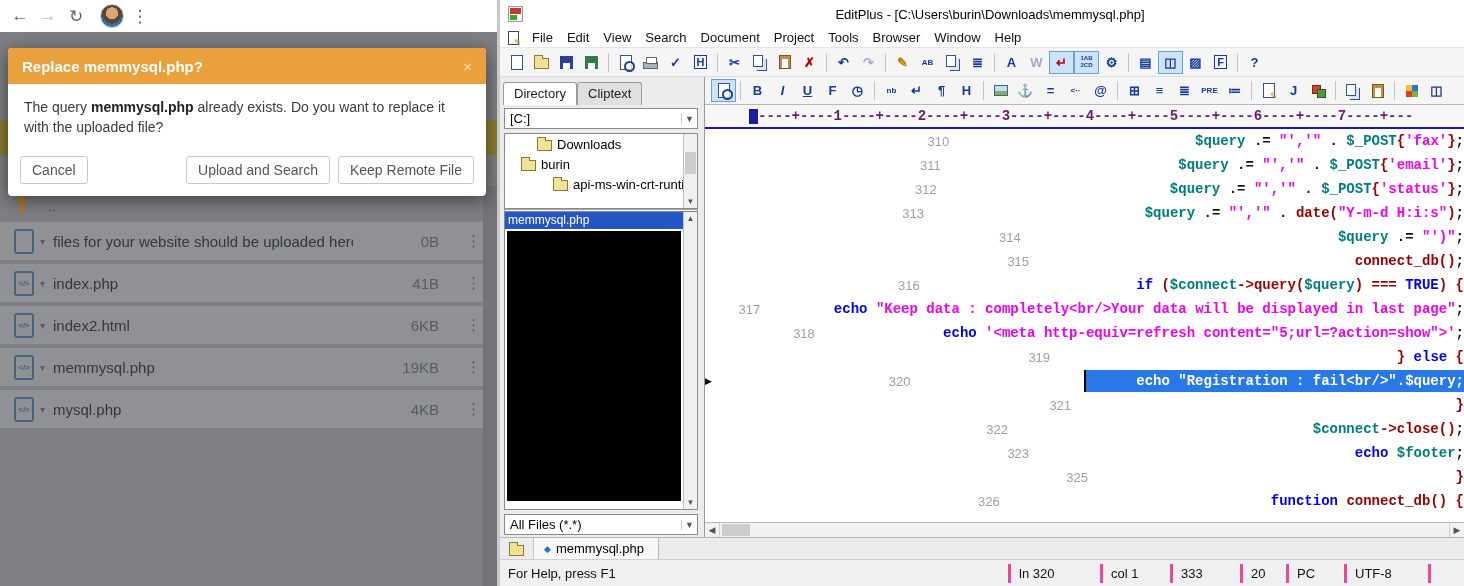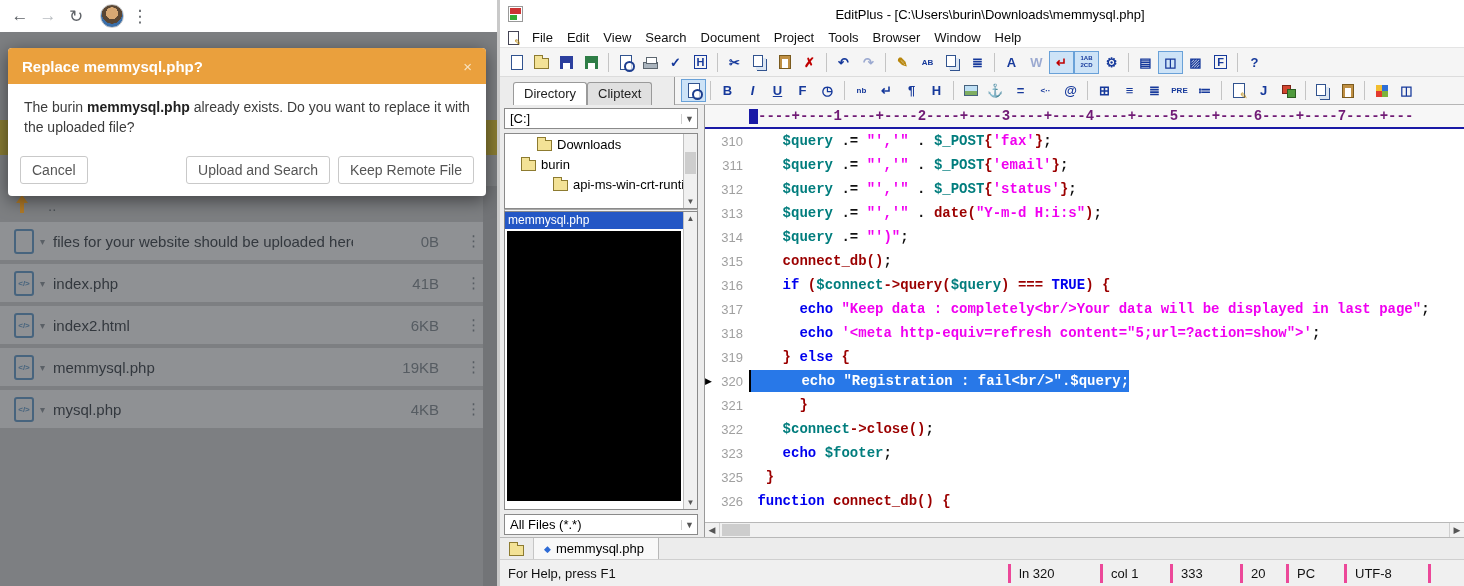--- a/index.html
+++ b/index.html
@@ -56,21 +56,21 @@
   #app-icon { position:absolute; left:8px; top:6px; width:15px; height:16px; background:#fff; border:1px solid #999; }
   #app-icon::before { content:""; position:absolute; left:1px; top:1px; width:11px; height:6px; background:#c33; }
   #app-icon::after { content:""; position:absolute; left:1px; bottom:1px; width:7px; height:5px; background:#3a3; }
   #title-text { font-size:13px; color:#000; }
   #menubar { height:20px; background:#fff; display:flex; align-items:center; border-bottom:1px solid #e4e4e4; }
   .menu-doc-icon { width:11px; height:14px; background:#fff; border:1px solid #445; margin:0 6px 0 8px; position:relative; }
   .menu-doc-icon::after { content:"✎"; position:absolute; right:-3px; bottom:-3px; font-size:8px; color:#b8860b; }
   .menu-item { font-size:13px; color:#111; padding:0 7px; cursor:pointer; }
   #tb1 { height:29px; background:#f5f5f5; border-bottom:1px solid #dcdcdc; display:flex; align-items:center; padding-left:4px; }
   #row2 { height:28px; display:flex; }
-  #side-tabs { width:175px; background:#ececec; display:flex; align-items:flex-end; padding-left:13px; border-right:1px solid #9a9a9a; }
+  #side-tabs { width:205px; background:#ececec; display:flex; align-items:flex-end; padding-left:3px; border-right:1px solid #9a9a9a; }
   .stab { font-size:13px; padding:3px 10px 4px 10px; border:1px solid #9a9a9a; border-bottom:none; background:#e0e0e0; color:#222; cursor:pointer; border-radius:3px 3px 0 0; }
   .stab.active { background:#fff; position:relative; z-index:2; }
   #tb2 { flex:1; background:#f5f5f5; border-bottom:1px solid #b6b6b6; display:flex; align-items:center; padding-left:6px; }
 
   .tbtn { width:25px; height:23px; display:flex; align-items:center; justify-content:center; border:1px solid transparent; cursor:pointer; flex:none; }
   .tbtn.hl { background:#cde3f7; border-color:#69a1d8; }
   .tbtn.dim { opacity:.4; }
   .tsep { width:1px; height:19px; background:#c4c4c4; margin:0 4px; flex:none; }
   .gly { font-weight:bold; font-size:13px; color:#16399b; font-style:normal; }
   .gly.small { font-size:8px; }
@@ -122,21 +122,21 @@
   #file-sel { height:17px; background:#2457c5; color:#fff; font-size:12px; padding-left:3px; line-height:17px; cursor:pointer; }
   #file-black { position:absolute; left:2px; right:16px; top:19px; bottom:8px; background:#000; }
   #file-vscroll { position:absolute; right:0; top:0; bottom:0; width:14px; background:#f0f0f0; border-left:1px solid #c0c0c0; }
 
   
   #codearea { flex:1; position:relative; background:#fff; overflow:hidden; }
   #ruler { height:24px; background:#f7f7f7; border-bottom:2px solid #1a1aa6; display:flex; align-items:center; padding-left:44px; }
   #ruler .cblock { width:9px; height:15px; background:#1a1aa6; flex:none; }
   #ruler .rtext { font-family:"Liberation Mono",monospace; font-weight:bold; font-size:14px; color:#701a75; white-space:pre; overflow:hidden; }
   #lines { height:391px; overflow:hidden; }
-  .cl { display:flex; height:24px; align-items:center; }
+  .cl { display:flex; height:24px; align-items:center;justify-content:space-between; }
   .cl .mk { width:8px; flex:none; font-size:9px; color:#000; line-height:24px; }
   .cl .g { width:30px; flex:none; text-align:right; color:#a0a0a0; font-size:13px; margin-right:6px; }
   .cl .t { font-family:"Liberation Mono",monospace; font-weight:bold; font-size:14px; white-space:pre; line-height:22px; }
   .cl .t.sel { background:#2878e8; border-left:2px solid #000; }
   .cl .t.sel span { color:#fff !important; }
   .tok-v { color:#007d7d; } .tok-s { color:#f000f0; } .tok-k { color:#0000ee; }
   .tok-f { color:#9b0000; } .tok-o { color:#111; }
   #code-hscroll { position:absolute; left:0; right:0; bottom:0; height:15px; background:#f1f1f1; border-top:1px solid #b8b8b8; }
   #code-hscroll .la { position:absolute; left:0; top:0; bottom:0; width:15px; color:#555; font-size:9px; text-align:center; line-height:14px; border-right:1px solid #d0d0d0; cursor:pointer; }
   #code-hscroll .ra { position:absolute; right:0; top:0; bottom:0; width:15px; color:#555; font-size:9px; text-align:center; line-height:14px; border-left:1px solid #d0d0d0; cursor:pointer; }
@@ -208,21 +208,21 @@
       </div>
     <div id="page-scrollbar"></div>
   </div>
 
   <div id="dlg">
     <div id="dlg-head">
       <span id="dlg-title">Replace memmysql.php?</span>
       <span id="dlg-close">×</span>
     </div>
     <div id="dlg-body">
-      <span>The burin </span><b>memmysql.php</b><span> already exists. Do you want to replace it with the uploaded file?</span>
+      <span>The query </span><b>memmysql.php</b><span> already exists. Do you want to replace it with the uploaded file?</span>
     </div>
     <div id="dlg-foot">
       <button class="dbtn" id="btn-cancel">Cancel</button>
       <button class="dbtn" id="btn-replace">Upload and Search</button>
       <button class="dbtn" id="btn-keep">Keep Remote File</button>
     </div>
   </div>
 </div>
 
 <div id="editor">

